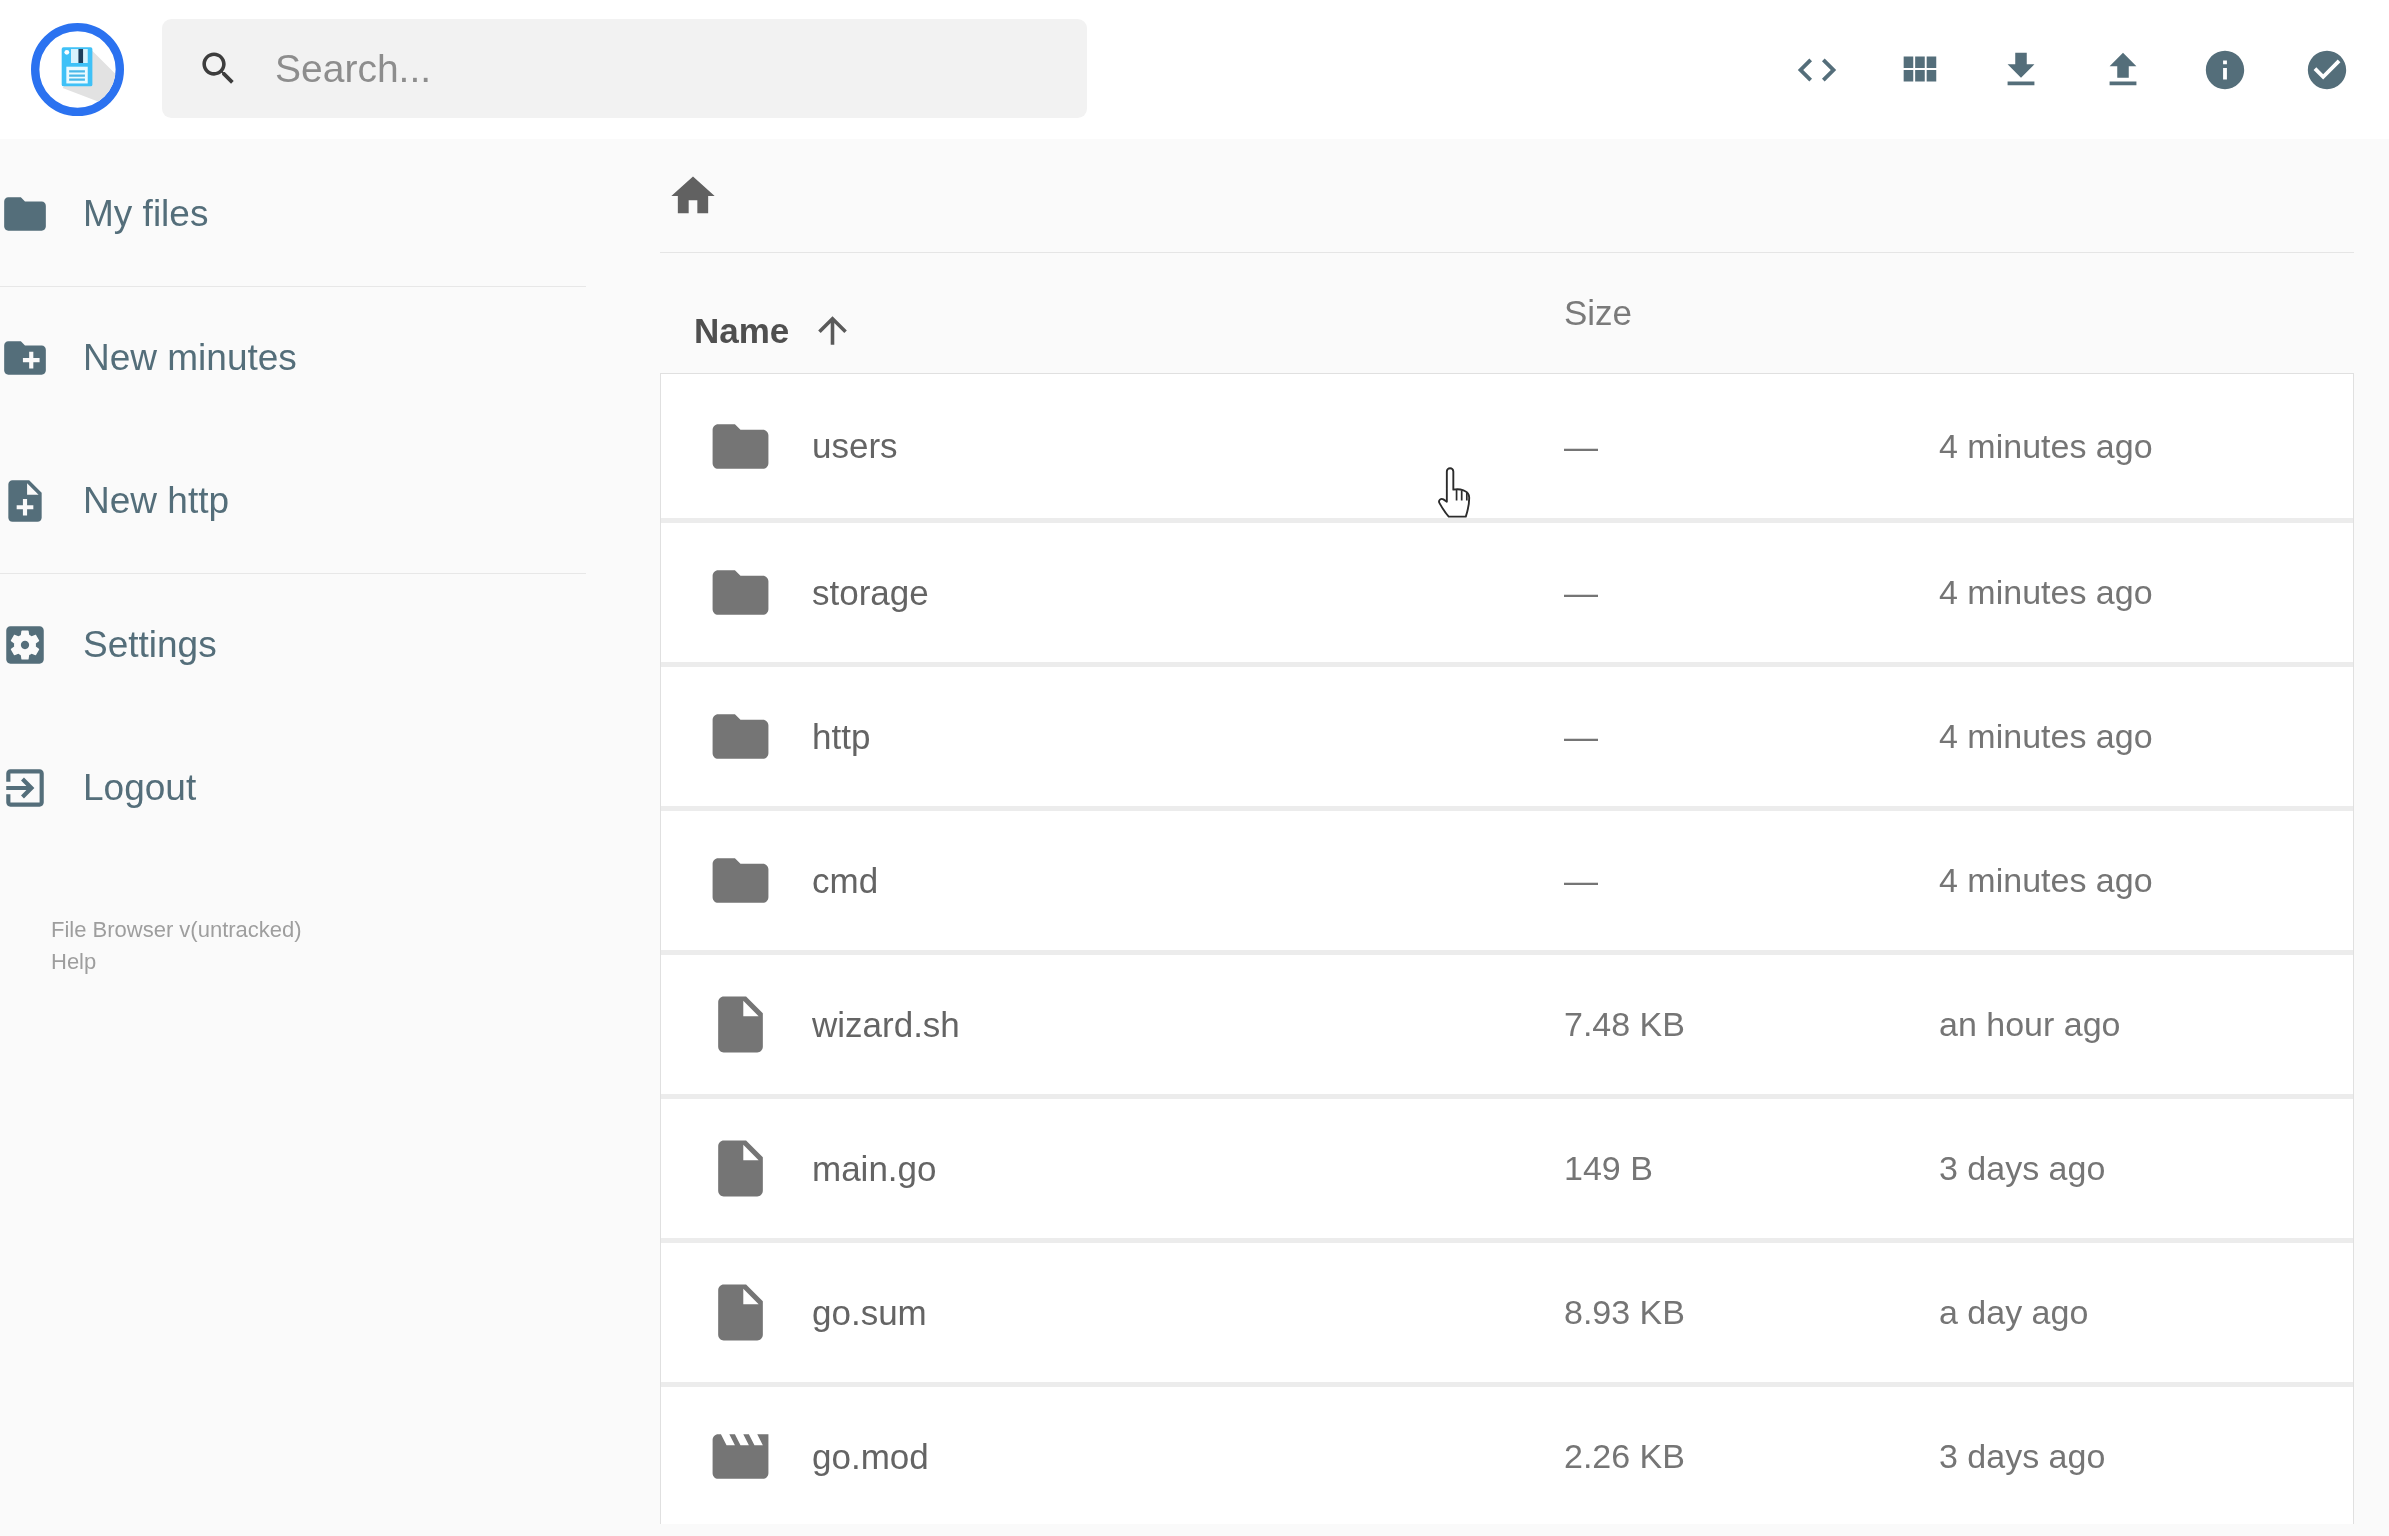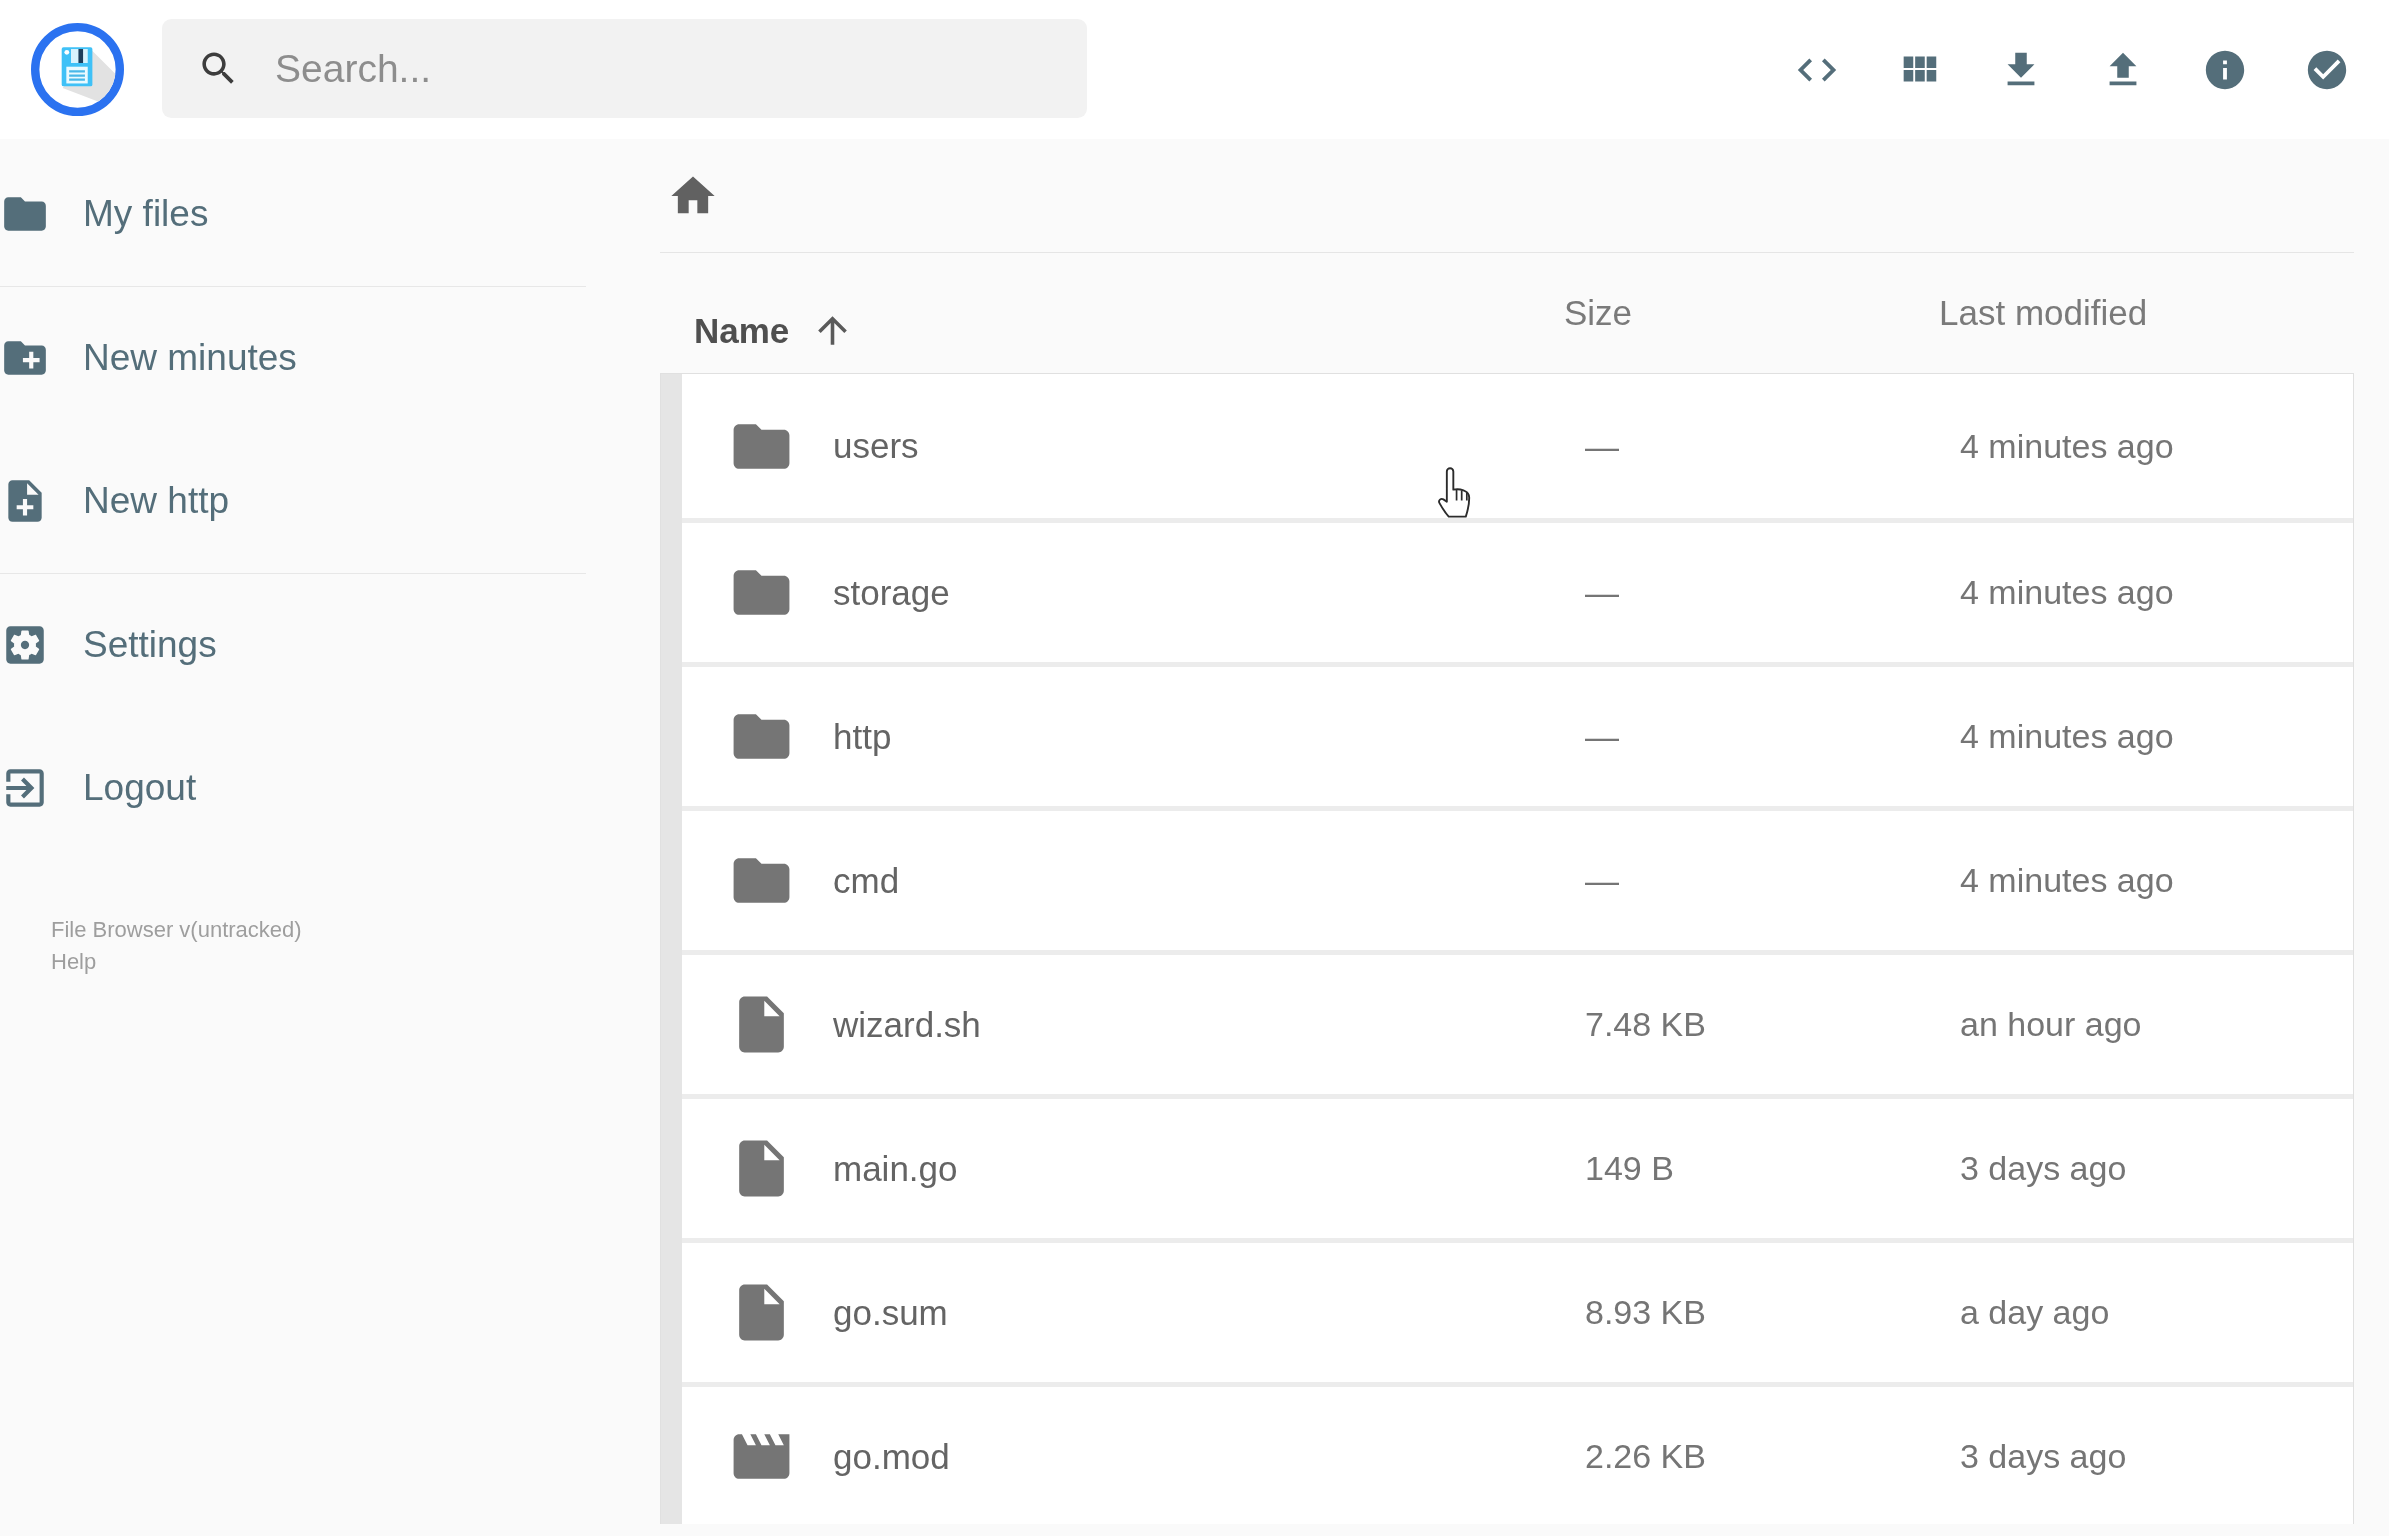--- a/index.html
+++ b/index.html
@@ -44,21 +44,21 @@
   .breadcrumb svg { width: 52px; height: 52px; fill: #616161; display: block; }
 
   .colheads {
     height: 120px; display: grid; grid-template-columns: 870px 375px auto;
     align-items: center; padding-left: 34px; font-size: 35px; color: #7a7a7a;
   }
   .name-head { font-weight: bold; color: #4f4f4f; display: flex; align-items: center; gap: 22px; cursor: pointer; margin-top: 35px; }
   .col-head { cursor: pointer; }
   .sort-arrow svg { width: 43px; height: 43px; fill: #5a5a5a; display: block; }
 
-  .listing { background: #e5e5e5; border: 0.9px solid #e0e0e0; padding-left: 21px; }
+  .listing { background: #e5e5e5; border: 0.9px solid #e0e0e0; }
   .row {
     height: 144px; display: grid; grid-template-columns: 105px 752px 375px auto;
     align-items: center; padding-left: 46px; cursor: pointer; background: #fff;
   }
   .row + .row { border-top: 5.6px solid #ececec; }
   .row-icon svg { width: 67px; height: 67px; fill: #757575; display: block; }
   .row-name { font-size: 35px; color: #646464; }
   .row-size, .row-modified { font-size: 34px; color: #757575; }
 
   
@@ -214,21 +214,20 @@
     <div class="colheads">
       <div class="name-head">
         <span>Name</span>
         <span class="sort-arrow">
           <svg viewBox="0 0 24 24">
               <path d="M4 12l1.41 1.41L11 7.83V20h2V7.83l5.58 5.59L20 12l-8-8-8 8z"></path>
             </svg>
         </span>
       </div>
       <div class="col-head">Size</div>
-      <div class="col-head">Last modified</div>
     </div>
 
     <div class="listing">
         <div class="row">
     <span class="row-icon icon-variant">
       <svg viewBox="0 0 24 24">
               <path d="M10 4H4c-1.1 0-1.99.9-1.99 2L2 18c0 1.1.9 2 2 2h16c1.1 0 2-.9 2-2V8c0-1.1-.9-2-2-2h-8l-2-2z"></path>
             </svg>
     </span>
 

